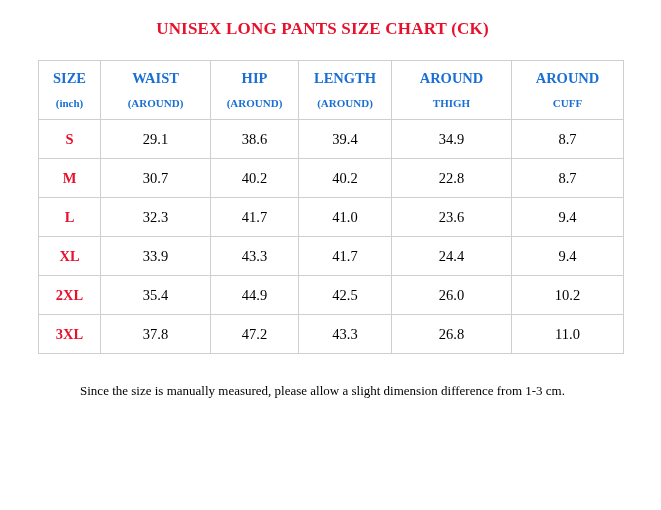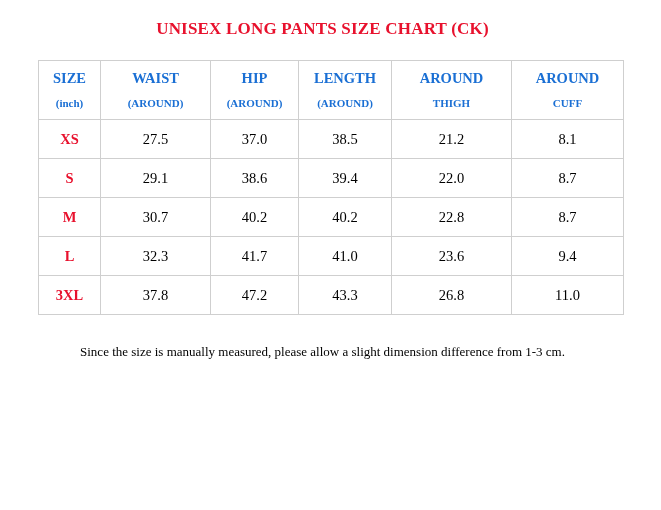--- a/index.html
+++ b/index.html
@@ -119,52 +119,60 @@
             <span class="sub">THIGH</span>
           </th>
           <th>
             <span>AROUND</span>
             <span class="sub">CUFF</span>
           </th>
         </tr>
       </thead>
       <tbody>
         <tr>
-          <td class="size-cell">XS</td>
-          <td>27.5</td>
-          <td>37.0</td>
-          <td>38.5</td>
-          <td>21.2</td>
-          <td>8.1</td>
-        </tr>
-        <tr>
           <td class="size-cell">S</td>
           <td>29.1</td>
           <td>38.6</td>
           <td>39.4</td>
-          <td>22.0</td>
+          <td>34.9</td>
           <td>8.7</td>
         </tr>
         <tr>
           <td class="size-cell">M</td>
           <td>30.7</td>
           <td>40.2</td>
           <td>40.2</td>
           <td>22.8</td>
           <td>8.7</td>
         </tr>
         <tr>
           <td class="size-cell">L</td>
           <td>32.3</td>
           <td>41.7</td>
           <td>41.0</td>
           <td>23.6</td>
           <td>9.4</td>
         </tr>
         <tr>
+          <td class="size-cell">XL</td>
+          <td>33.9</td>
+          <td>43.3</td>
+          <td>41.7</td>
+          <td>24.4</td>
+          <td>9.4</td>
+        </tr>
+        <tr>
+          <td class="size-cell">2XL</td>
+          <td>35.4</td>
+          <td>44.9</td>
+          <td>42.5</td>
+          <td>26.0</td>
+          <td>10.2</td>
+        </tr>
+        <tr>
           <td class="size-cell">3XL</td>
           <td>37.8</td>
           <td>47.2</td>
           <td>43.3</td>
           <td>26.8</td>
           <td>11.0</td>
         </tr>
       </tbody>
     </table>
   </div>

